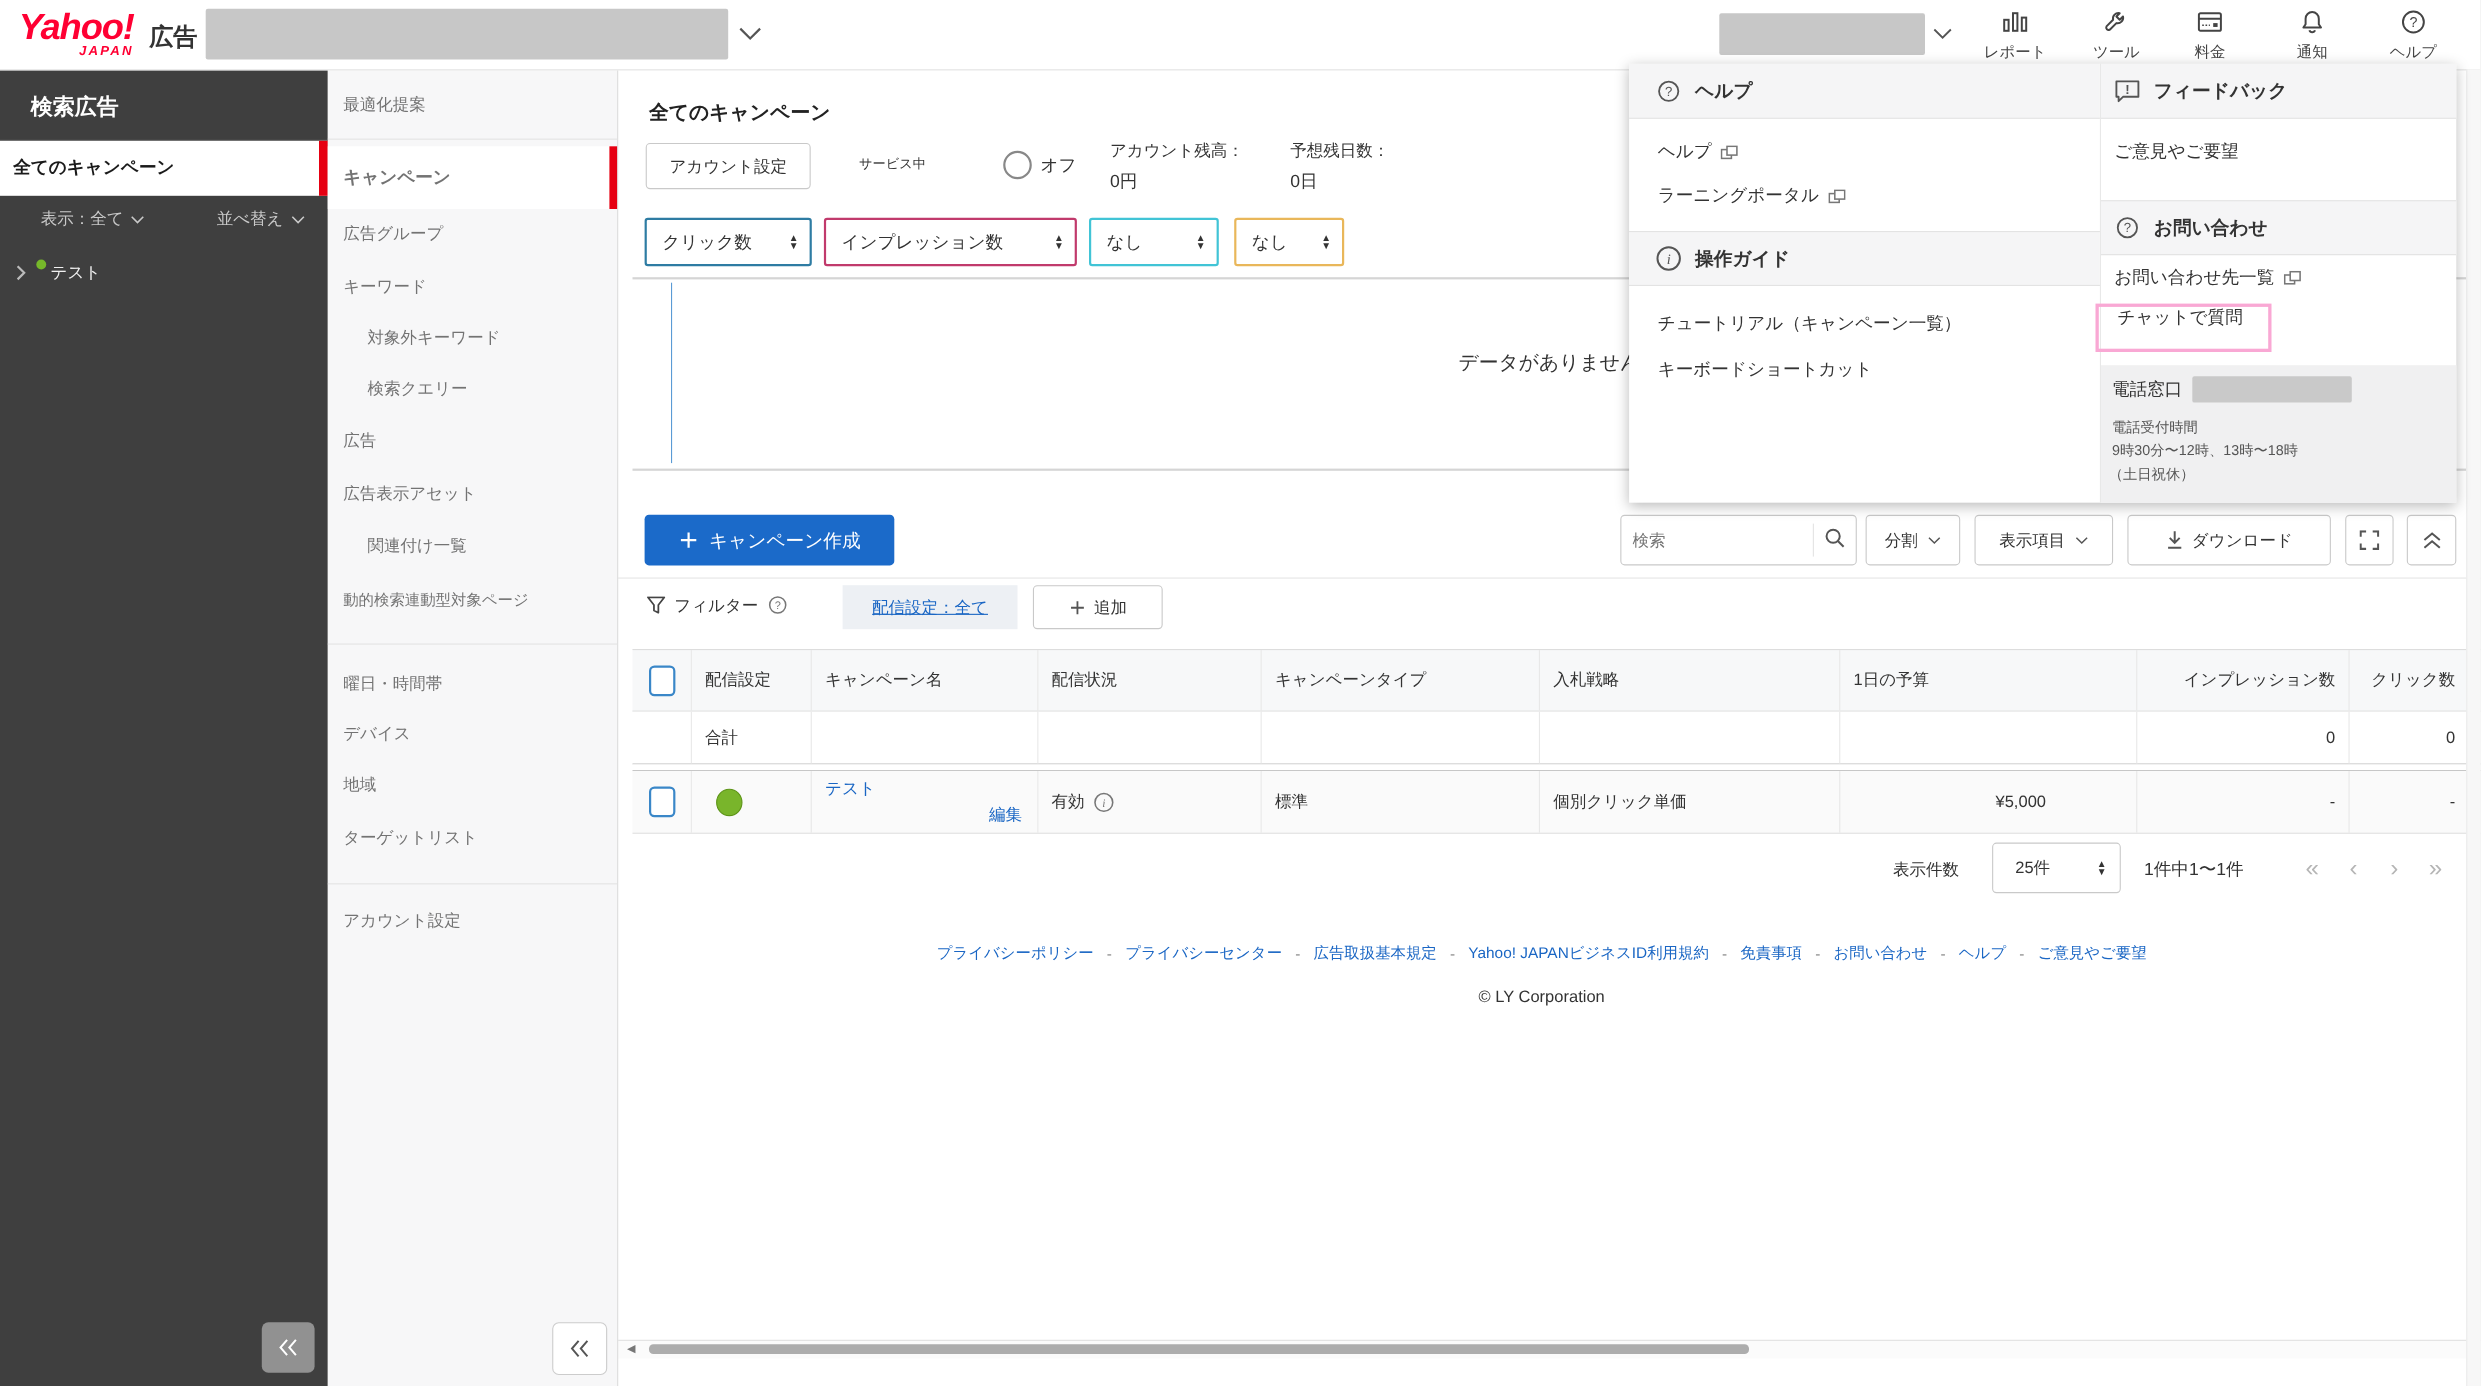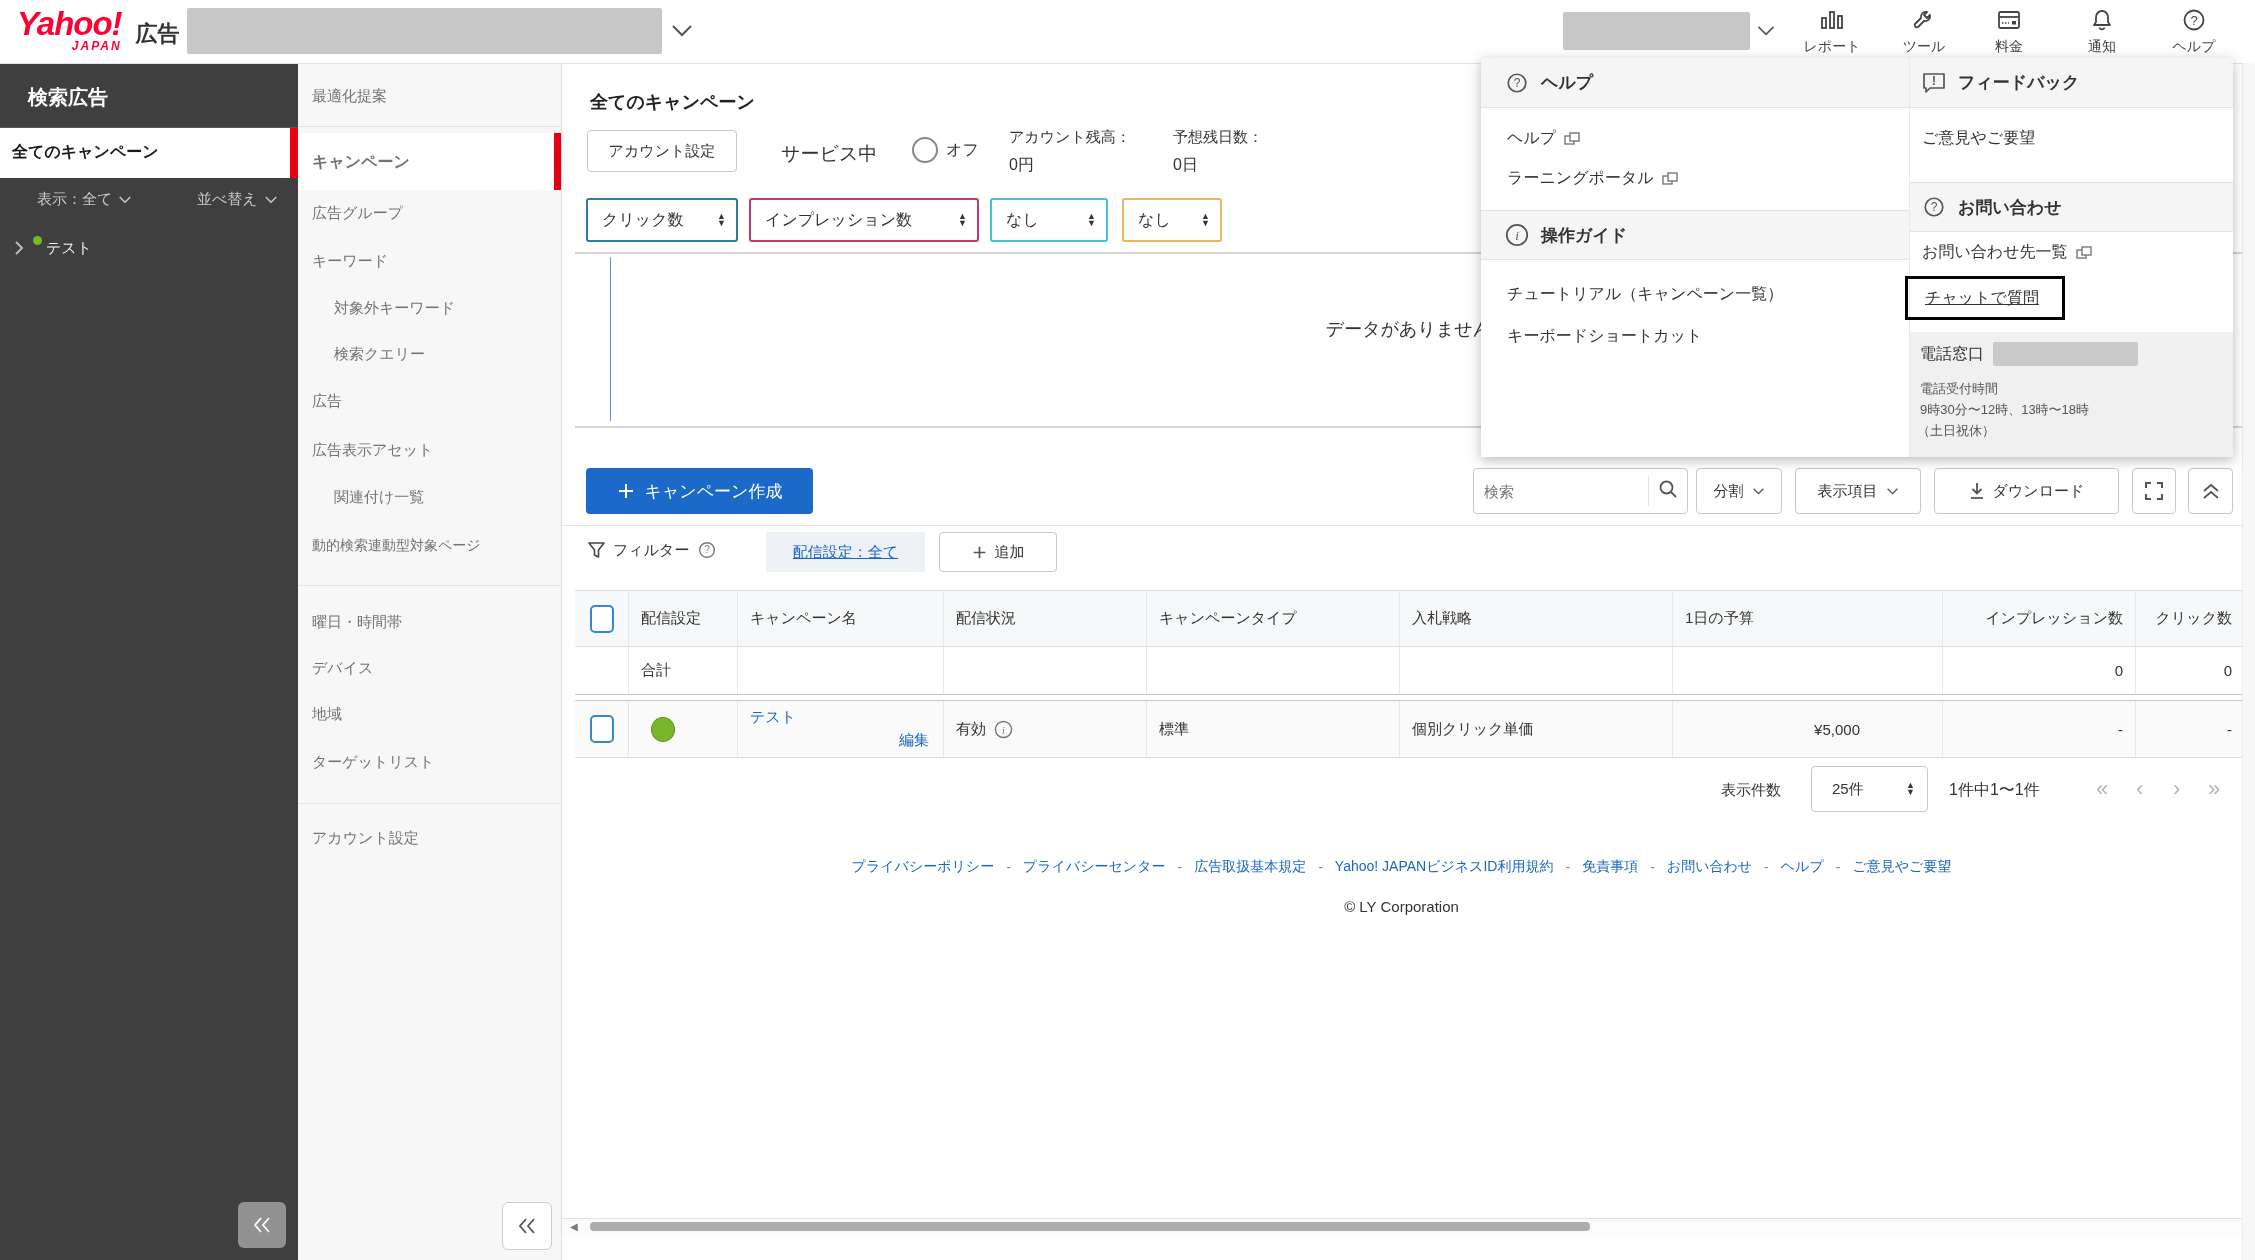--- a/index.html
+++ b/index.html
@@ -48,21 +48,21 @@
   .tcell.num{justify-content:flex-end;}
   .checkbox{width:20px;height:24px;border:2px solid #3a87c8;border-radius:5px;background:#fff;cursor:pointer;}
   .gdot{width:22px;height:23px;border-radius:50%;background:#79b52b;border:1px solid #5d9417;}
   
   .help-panel{left:1481px;top:58px;width:752px;height:399px;background:#fff;z-index:60;
               box-shadow:0 3px 12px rgba(0,0,0,.28);}
   .hp-header{background:#f5f5f6;border-bottom:1px solid #e3e3e3;display:flex;align-items:center;height:50px;box-sizing:border-box;}
   .hp-header .ht{font-size:17px;font-weight:bold;color:#333;margin-left:12px;}
   .hp-item{font-size:16px;color:#333;display:flex;align-items:center;gap:8px;cursor:pointer;position:absolute;}
   .graybox{position:absolute;background:#f0f0f1;}
-  .hl-box{position:absolute;border:3px solid #000000;box-sizing:border-box;z-index:65;display:flex;align-items:center;background:transparent;text-decoration:underline;}
+  .hl-box{position:absolute;border:3px solid #f9a8d4;box-sizing:border-box;z-index:65;display:flex;background:transparent;}
   .smalltxt{font-size:13px;color:#555;position:absolute;}
   .pag-arrow{font-size:22px;color:#b5b5b5;cursor:pointer;position:absolute;top:776px;}
   .icon{flex:0 0 auto;}
 </style>
 </head>
 <body>
 
 <div class="app">
 
   <div class="abs topbar">
@@ -198,21 +198,21 @@
           <path d="M10 3 L4 10 L10 17 M18 3 L12 10 L18 17" stroke="#555" stroke-width="1.8" fill="none"></path>
         </svg>
     </div>
   </div>
 
   <div class="abs" style="left:590px;top:90px;font-size:18px;font-weight:bold;color:#222;">全てのキャンペーン</div>
 
   <div class="abs btn" style="left:587px;top:130px;width:150px;height:42px;">
     <span>アカウント設定</span>
   </div>
-  <div class="abs" style="left:781px;top:141px;font-size:19px;">サービス中</div>
+  <div class="abs" style="left:781px;top:141px;font-size:12px;">サービス中</div>
   <div class="abs" style="left:912px;top:137px;display:flex;align-items:center;gap:8px;">
     <span style="width:22px;height:22px;border:2px solid #888;border-radius:50%;background:#fff;display:inline-block;"></span>
     <span style="font-size:16px;">オフ</span>
   </div>
   <div class="abs" style="left:1009px;top:128px;font-size:15px;">アカウント残高：</div>
   <div class="abs" style="left:1009px;top:155px;font-size:16px;">0円</div>
   <div class="abs" style="left:1173px;top:128px;font-size:15px;">予想残日数：</div>
   <div class="abs" style="left:1173px;top:155px;font-size:16px;">0日</div>
 
   <div class="metric" style="left: 586px; width: 152px; border-color: rgb(46, 124, 163);">

